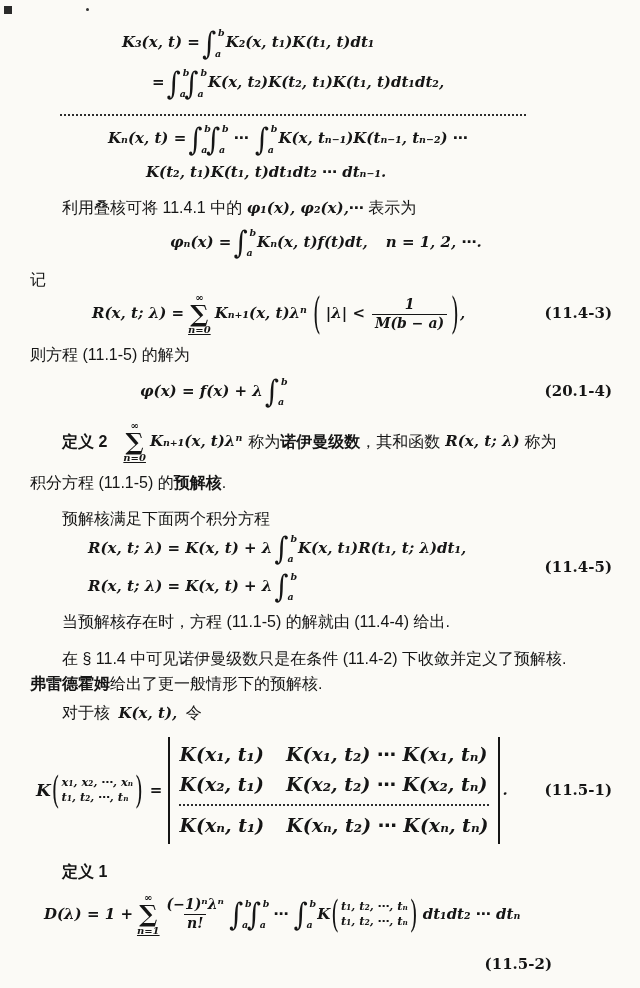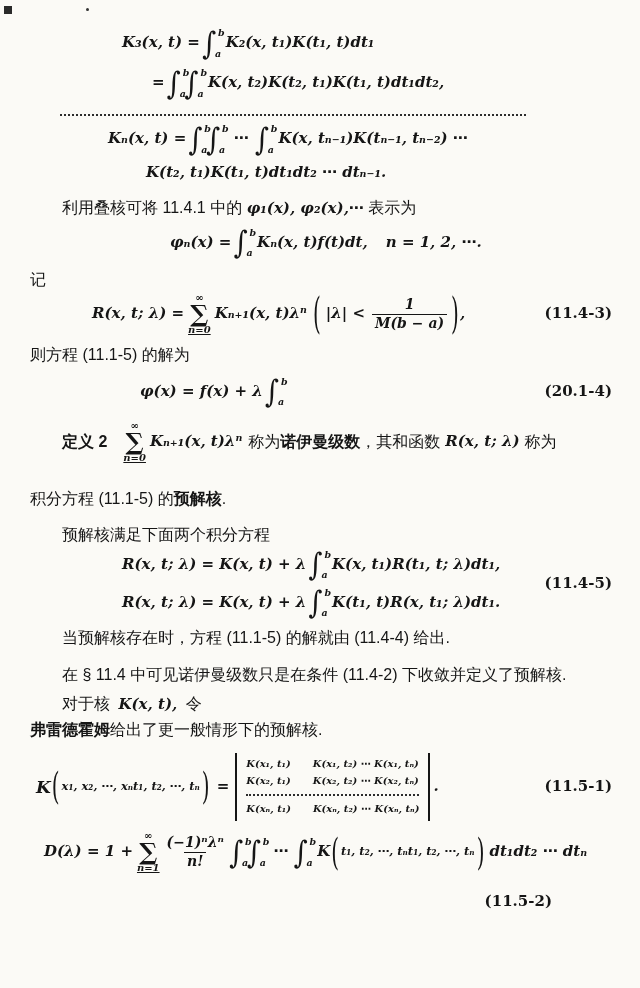--- a/index.html
+++ b/index.html
@@ -27,24 +27,24 @@
   .st{font-size:10px;font-style:normal;}
   .ss{font-size:24px;font-style:normal;font-weight:700;line-height:.95;}
   .sb{font-size:10px;text-decoration:underline;}
   
   .fr{display:inline-flex;flex-direction:column;align-items:center;line-height:1.25;margin:0 3px;font-size:14px;}
   .fd{border-top:1.6px solid #151515;padding:0 3px;}
   
   .bp{display:inline-block;font-style:normal;font-weight:400;font-size:20px;transform:scaleY(2.1);margin:0 1px;}
   .bp2{display:inline-block;font-style:normal;font-weight:400;font-size:20px;transform:scaleY(1.9);margin:0 1px;}
   
-  .st2{display:inline-flex;flex-direction:row;line-height:1.35;font-size:11.5px;text-align:left;margin:0 1px;}
+  .st2{display:inline-flex;flex-direction:column;line-height:1.35;font-size:11.5px;text-align:left;margin:0 1px;}
   
   .det{display:inline-flex;flex-direction:column;gap:2px;border-left:2px solid #151515;border-right:2px solid #151515;
-       padding:4px 9px;font-size:10px;}
+       padding:4px 9px;font-size:19px;}
   .drow{display:flex;gap:22px;}
   .ddots{border-top:2px dotted #2c2c2c;margin:4px 0;}
   .sep{border-top:2px dotted #2c2c2c;height:0;}
   .indent{text-indent:32px;}
   .heading{display:flex;justify-content:center;gap:14px;font-size:19px;font-weight:bold;}
   .gap{display:inline-block;width:18px;}
 </style>
 </head>
 <body>
 
@@ -182,71 +182,70 @@
         <span class="ss">∑</span>
         <span class="sb">n=0</span>
       </span>
     <span class="math" style="margin-right:6px;">Kₙ₊₁(x, t)λⁿ</span>
     <span class="cjk">称为</span>
     <span class="cjk bold">诺伊曼级数</span>
     <span class="cjk">，其和函数</span>
     <span class="math" style="margin:0 5px;">R(x, t; λ)</span>
     <span class="cjk">称为</span>
   </div>
-  <div class="cjk" style="margin-top:24px;">
+  <div class="cjk" style="margin-top:8px;">
     <span>积分方程 (11.1-5) 的</span><span class="bold">预解核</span><span>.</span>
   </div>
 
   <div class="cjk indent" style="margin-top:12px;">
     <span>预解核满足下面两个积分方程</span>
   </div>
 
   <div class="eqrow" style="margin-top:4px;">
-    <div style="margin-left:92px;">
+    <div style="margin-left:58px;">
       <div class="eqrow math">
         <span>R(x, t; λ) = K(x, t) + λ</span>
         <span class="ig">
             <span class="is">∫</span>
             <span class="il">
               <span>b</span>
               <span>a</span>
             </span>
           </span>
         <span>K(x, t₁)R(t₁, t; λ)dt₁,</span>
       </div>
       <div class="eqrow math" style="margin-top:8px;">
         <span>R(x, t; λ) = K(x, t) + λ</span>
         <span class="ig">
             <span class="is">∫</span>
             <span class="il">
               <span>b</span>
               <span>a</span>
             </span>
           </span>
-        <span>K(t₁, t)R(x, t₁; λ)dt₁.</span>
       </div>
     </div>
     <span class="lab">(11.4-5)</span>
   </div>
 
   <div class="cjk indent" style="margin-top:8px;">
     <span>当预解核存在时，方程 (11.1-5) 的解就由 (11.4-4) 给出.</span>
   </div>
 
 
   <div class="cjk indent" style="margin-top:14px;">
     <span>在 § 11.4 中可见诺伊曼级数只是在条件 (11.4-2) 下收敛并定义了预解核.</span>
+  </div>
+  <div class="cjk" style="margin-top:2px;">
+    <span class="bold">弗雷德霍姆</span><span>给出了更一般情形下的预解核.</span>
   </div>
   <div class="cjk indent" style="margin-top:6px;">
     <span>对于核</span>
     <span class="math" style="margin:0 4px;">K(x, t),</span>
     <span>令</span>
-  </div>
-  <div class="cjk" style="margin-top:2px;">
-    <span class="bold">弗雷德霍姆</span><span>给出了更一般情形下的预解核.</span>
   </div>
 
   <div class="eqrow math" style="margin:12px 0 0 6px;">
     <span style="font-size:17px;">K</span>
     <span class="bp2">(</span>
     <span class="st2">
         <span>x₁,  x₂, ⋯, xₙ</span>
         <span>t₁,  t₂, ⋯, tₙ</span>
       </span>
     <span class="bp2">)</span>
@@ -263,20 +262,23 @@
       <span class="ddots"></span>
       <span class="drow">
           <span>K(xₙ, t₁)</span>
           <span>K(xₙ, t₂) ⋯ K(xₙ, tₙ)</span>
         </span>
     </span>
     <span style="margin-left:3px;">.</span>
     <span class="lab">(11.5-1)</span>
   </div>
 
+  <div class="cjk bold indent" style="margin-top:16px;">
+    <span>定义 1</span>
+  </div>
 
   <div class="eqrow math" style="margin:10px 0 0 14px;">
     <span>D(λ) = 1 +</span>
     <span class="sg">
         <span class="st">∞</span>
         <span class="ss">∑</span>
         <span class="sb">n=1</span>
       </span>
     <span class="fr">
         <span class="fn">(−1)ⁿλⁿ</span>

